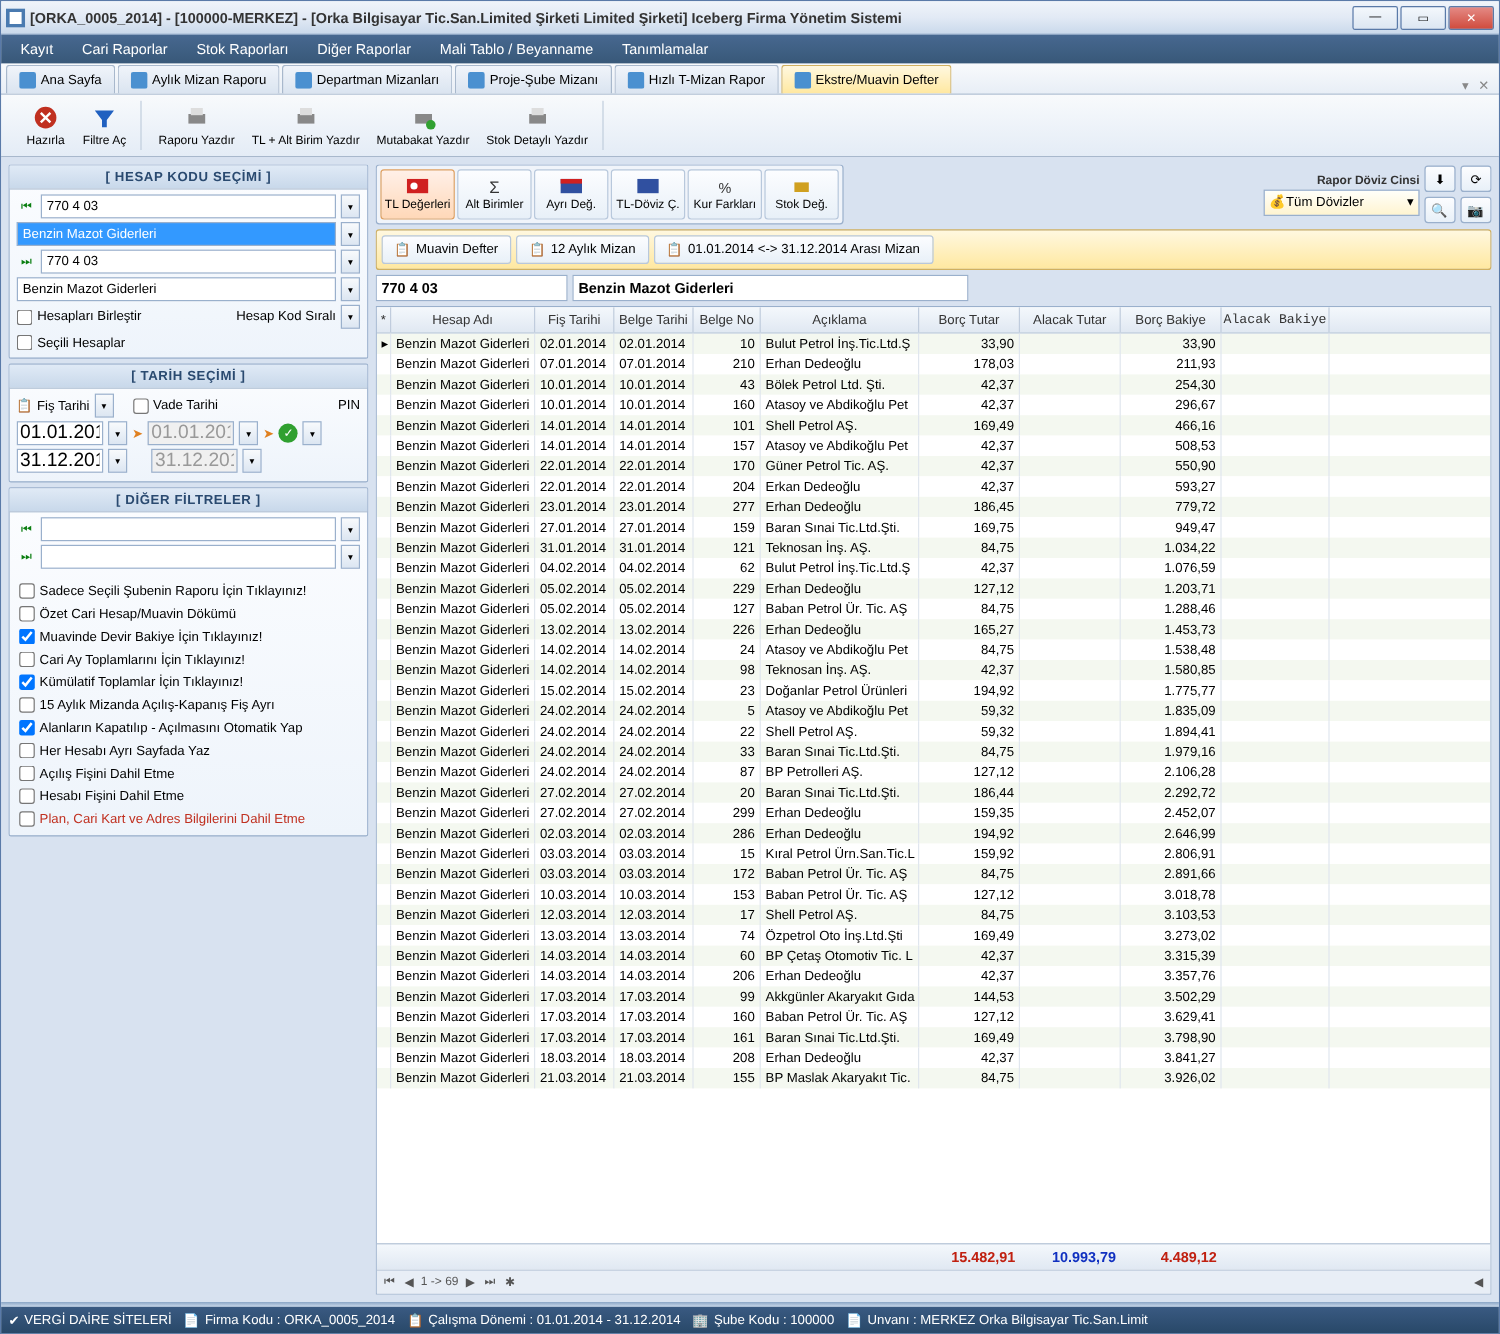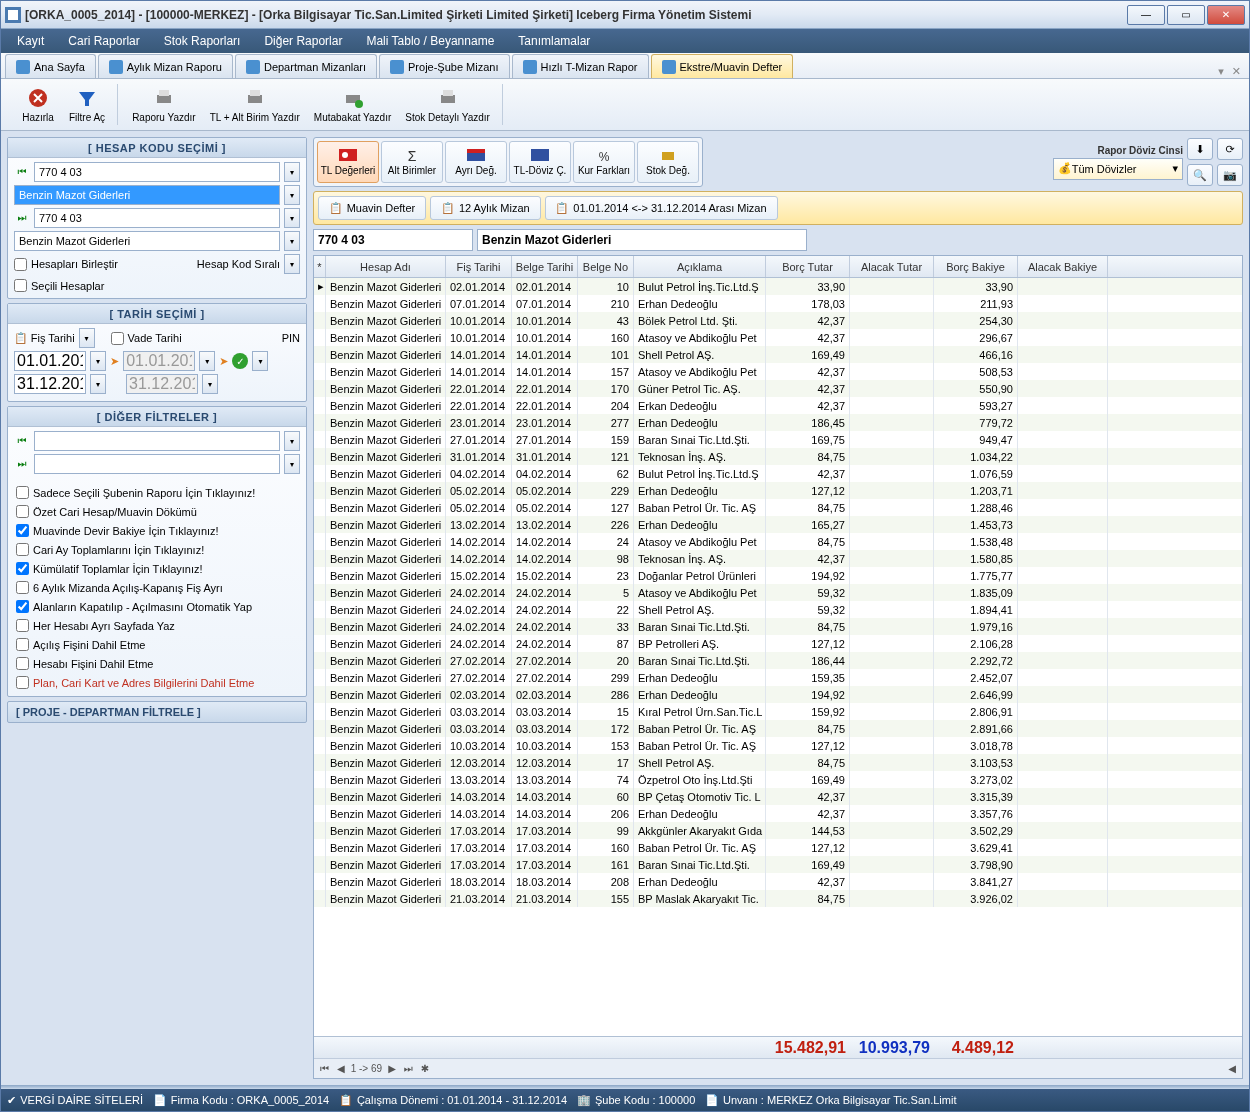--- a/index.html
+++ b/index.html
@@ -64,24 +64,24 @@
 
 .grid-wrap { flex:1; border:1px solid #9ab0cc; background:#fff; display:flex; flex-direction:column; overflow:hidden;}
 .grid-head { display:flex; height:22px; background:linear-gradient(to bottom,#f4f8fc,#e0e8f2); border-bottom:1px solid #b0c0d4;}
 .grid-head .gh { border-right:1px solid #c0ccdd; display:flex; align-items:center; justify-content:center; font-size:11px; color:#333;}
 .grid-body { flex:1; overflow-y:auto;}
 .grow { display:flex; height:17px; font-size:11px;}
 .grow:nth-child(odd){ background:#f4f8f0;}
 .grow:nth-child(even){ background:#fff;}
 .grow .gc { border-right:1px solid #e0e6ee; padding:0 4px; display:flex; align-items:center; overflow:hidden; white-space:nowrap;}
 .gc.num { justify-content:flex-end;}
-.col-mark{width:12px;} .col-name{width:120px;} .col-fis{width:66px;} .col-belgt{width:66px;} .col-belgno{width:56px;} .col-acik{width:132px;} .col-borc{width:84px;} .col-alac{width:84px;} .col-borcb{width:84px;} .col-alacb{width:90px;}
+.col-mark{width:12px;} .col-name{width:120px;} .col-fis{width:66px;} .col-belgt{width:66px;} .col-belgno{width:56px;} .col-acik{width:132px;} .col-borc{width:84px;} .col-alac{width:84px;} .col-borcb{width:84px;} .col-alacb{width:90px;font-family:Liberation Mono, monospace;}
 
 .grid-foot { display:flex; height:22px; background:linear-gradient(to bottom,#f4f8fc,#e0e8f2); border-top:1px solid #b0c0d4;}
-.grid-foot .gf { font-weight:bold; font-size:16px; display:flex; align-items:center; justify-content:flex-end; padding:0 4px;}
+.grid-foot .gf { font-weight:bold; font-size:12px; display:flex; align-items:center; justify-content:flex-end; padding:0 4px;}
 .grid-foot .red{color:#c02010;} .grid-foot .blue{color:#1030c0;}
 .pager { height:20px; background:#e8eef6; border-top:1px solid #c0ccdd; display:flex; align-items:center; padding:0 4px; gap:4px; font-size:10px; color:#555;}
 .pager .pbtn{ cursor:pointer; padding:0 2px;}
 
 .statusbar { height:22px; background:linear-gradient(to bottom,#3a5a82,#284868); display:flex; align-items:center; padding:0 6px; gap:10px; color:#fff; font-size:11px;}
 .statusbar .sitem{ display:flex; align-items:center; gap:4px;}
 .divider-thin{height:4px;background:linear-gradient(to bottom,#8aa5c5,#cad9eb);}
 svg{display:block;}
 </style>
 </head>
@@ -299,21 +299,21 @@
               <label class="chk">
                 <input type="checkbox" style="">
                 <span>Cari Ay Toplamlarını İçin Tıklayınız!</span>
               </label>
               <label class="chk">
                 <input type="checkbox" checked="" style="">
                 <span>Kümülatif Toplamlar İçin Tıklayınız!</span>
               </label>
               <label class="chk">
                 <input type="checkbox" style="">
-                <span>6 Aylık Mizanda Açılış-Kapanış Fiş Ayrı</span>
+                <span>15 Aylık Mizanda Açılış-Kapanış Fiş Ayrı</span>
               </label>
               <label class="chk">
                 <input type="checkbox" checked="" style="">
                 <span>Alanların Kapatılıp - Açılmasını  Otomatik Yap</span>
               </label>
               <label class="chk">
                 <input type="checkbox" style="">
                 <span>Her Hesabı Ayrı Sayfada Yaz</span>
               </label>
               <label class="chk">
@@ -325,21 +325,20 @@
                 <span>Hesabı Fişini Dahil Etme</span>
               </label>
               <label class="chk red">
                 <input type="checkbox" style="">
                 <span>Plan, Cari Kart ve Adres Bilgilerini Dahil Etme</span>
               </label>
             </div>
         </div>
       </div>
 
-      <div class="collapse-hdr">[    PROJE - DEPARTMAN FİLTRELE    ]</div>
     </div>
 
     <div class="right-pane">
       <div class="right-top">
         <div class="view-tabs" id="viewtabs">
             <div class="vtab active">
               <svg class="vicon" viewBox="0 0 18 14">
                 <rect width="18" height="12" fill="#d02020"></rect>
                 <circle cx="6" cy="6" r="3" fill="#fff"></circle>
               </svg>

